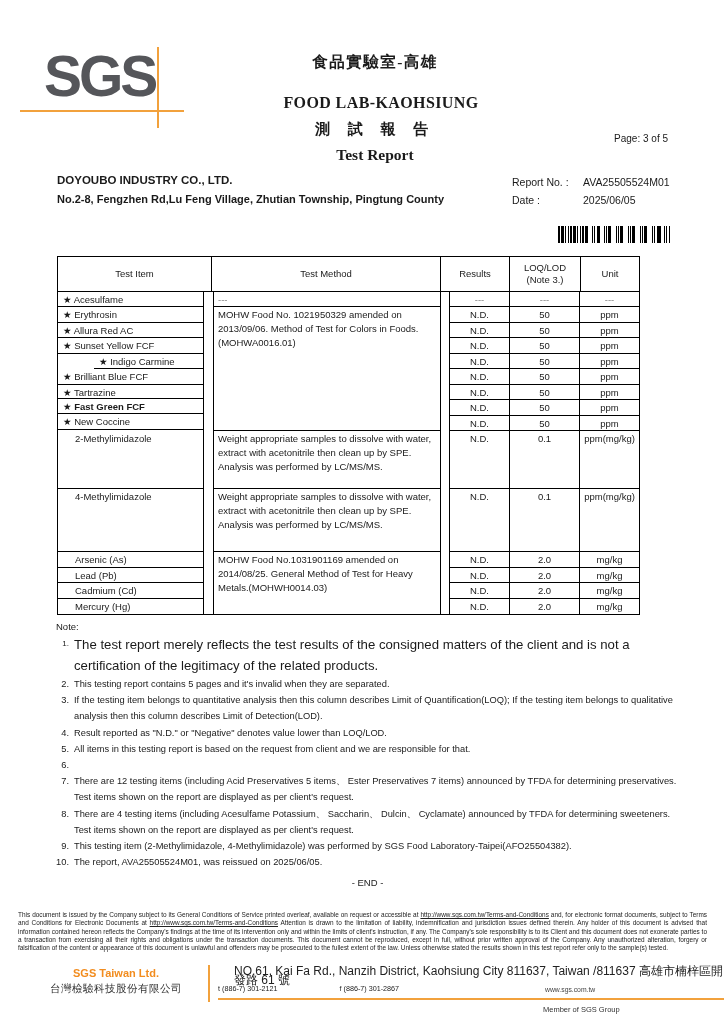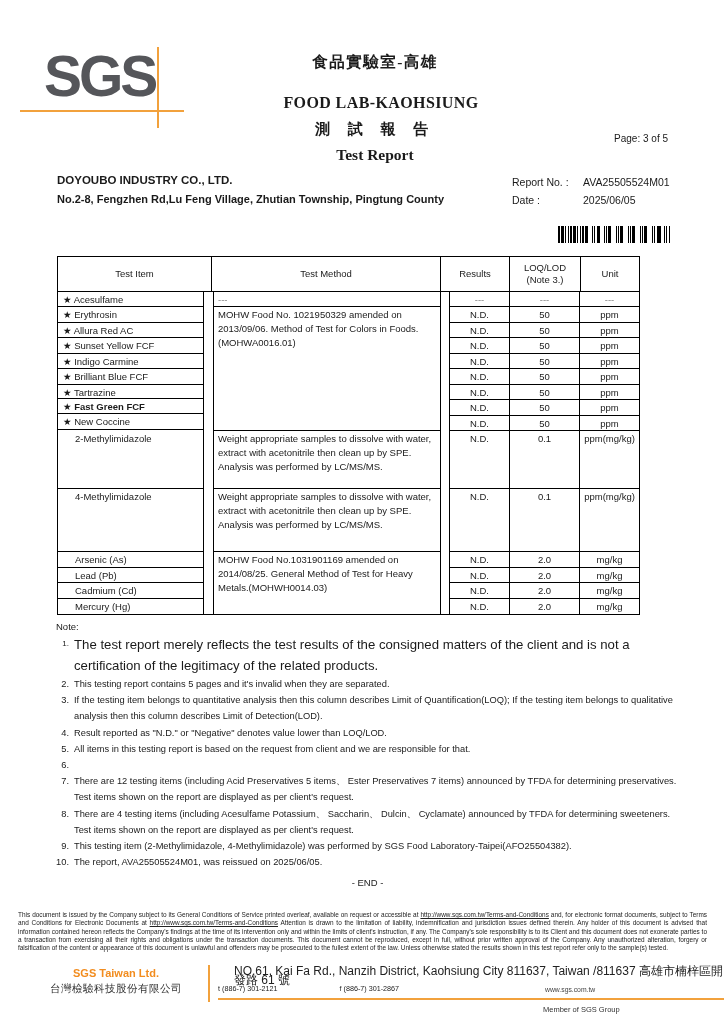--- a/index.html
+++ b/index.html
@@ -157,21 +157,21 @@
               <div class="c-loq dash">---</div>
               <div class="c-unit dash">---</div>
             </div>
           </div>
         </div>
         <div class="group" style="height: 124px;">
           <div class="gi">
             <div class="gi-row" style="height: 15.5px;">★ Erythrosin</div>
             <div class="gi-row" style="height: 15.5px;">★ Allura Red AC</div>
             <div class="gi-row" style="height: 15.5px;">★ Sunset Yellow FCF</div>
-            <div class="gi-row" style="height: 15.5px;">★ Indigo Carmine</div>
+            <div class="gi-row" style="height: 15.5px; margin-left: 36px;">★ Indigo Carmine</div>
             <div class="gi-row" style="height: 15.5px;">★ Brilliant Blue FCF</div>
             <div class="gi-row" style="height: 14px;">★ Tartrazine</div>
             <div class="gi-row" style="height: 15.5px; font-weight: bold;">★ Fast Green FCF</div>
             <div class="gi-row" style="height: 15.5px;">★ New Coccine</div>
           </div>
           <div class="sp1"></div>
           <div class="gm">MOHW Food No. 1021950329 amended on 2013/09/06. Method of Test for Colors in Foods.(MOHWA0016.01)</div>
           <div class="sp2"></div>
           <div class="gr">
             <div class="gr-row" style="height: 15.5px;">

